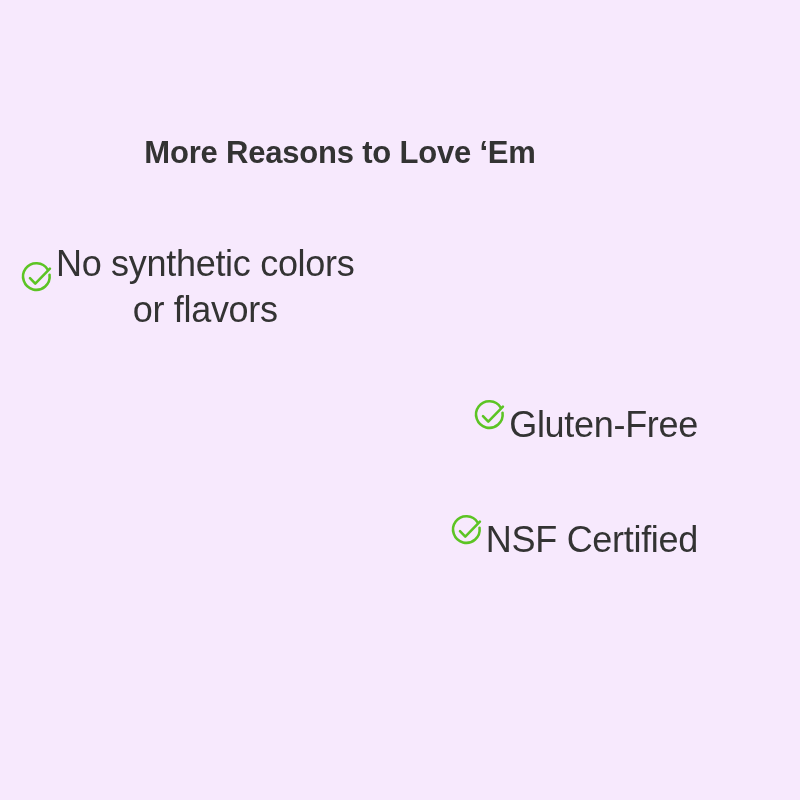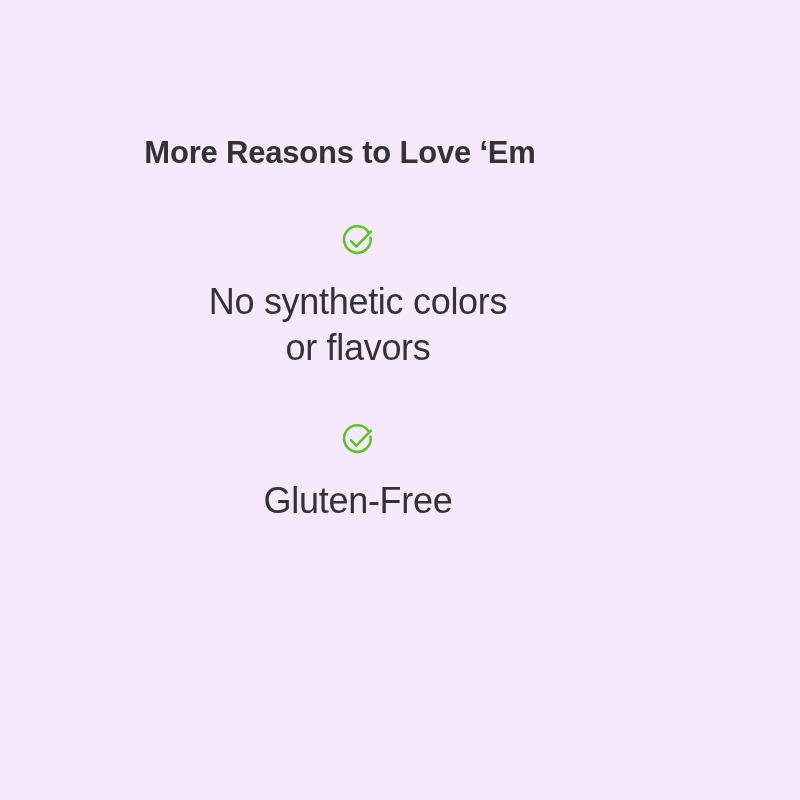--- a/index.html
+++ b/index.html
@@ -43,21 +43,21 @@
     margin: 0;
     padding: 0;
     width: 100%;
     display: flex;
     flex-direction: column;
     align-items: center;
   }
 
   .benefit-item {
     display: flex;
-    flex-direction: column;
+    flex-direction: row;
     align-items: center;
     width: 100%;
     margin-left: 36px;
   }
 
   .benefit-item--first { margin-top: 52px; }
   .benefit-item--rest  { margin-top: 50px; justify-content: flex-end; }
 
   .check-icon {
     display: block;
@@ -100,15 +100,24 @@
     <li class="benefit-item benefit-item--rest">
       <span class="check-icon">
         <svg viewBox="0 0 40 40" width="38" height="38" aria-hidden="true">
           <path d="M31.3 11.2 A14 14 0 1 0 33.2 16.6" fill="none" stroke="#5cc424" stroke-width="2.7" stroke-linecap="round"></path>
           <path d="M12.6 20.2 L18.2 26.0 L33.6 10.2" fill="none" stroke="#5cc424" stroke-width="2.7" stroke-linecap="round" stroke-linejoin="round"></path>
         </svg>
       </span>
       <div class="benefit-text">Gluten-Free</div>
     </li>
 
+    <li class="benefit-item benefit-item--rest">
+      <span class="check-icon">
+        <svg viewBox="0 0 40 40" width="38" height="38" aria-hidden="true">
+          <path d="M31.3 11.2 A14 14 0 1 0 33.2 16.6" fill="none" stroke="#5cc424" stroke-width="2.7" stroke-linecap="round"></path>
+          <path d="M12.6 20.2 L18.2 26.0 L33.6 10.2" fill="none" stroke="#5cc424" stroke-width="2.7" stroke-linecap="round" stroke-linejoin="round"></path>
+        </svg>
+      </span>
+      <div class="benefit-text">NSF Certified</div>
+    </li>
 
   </ul>
 </div>
 
 </body></html>

